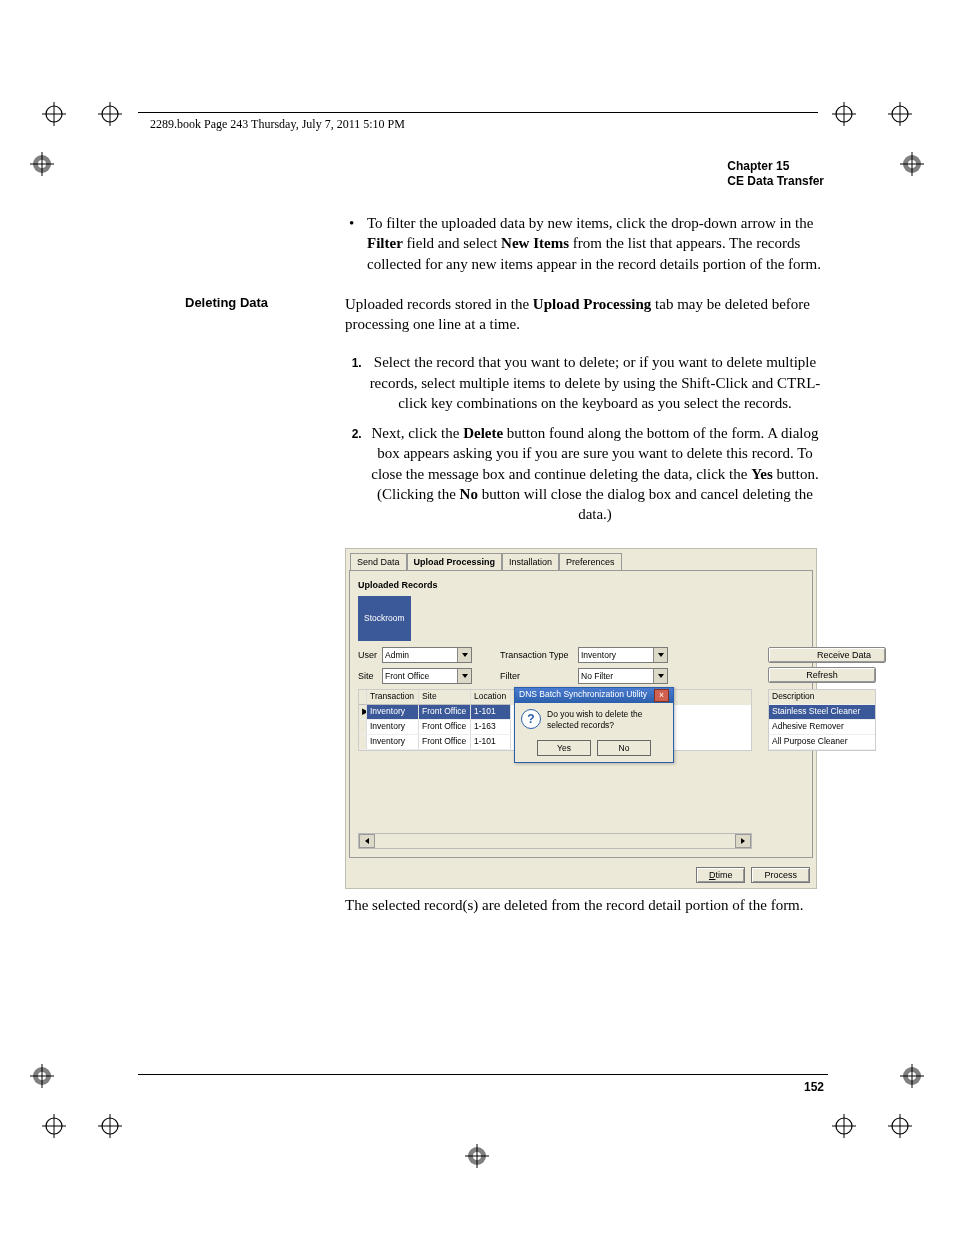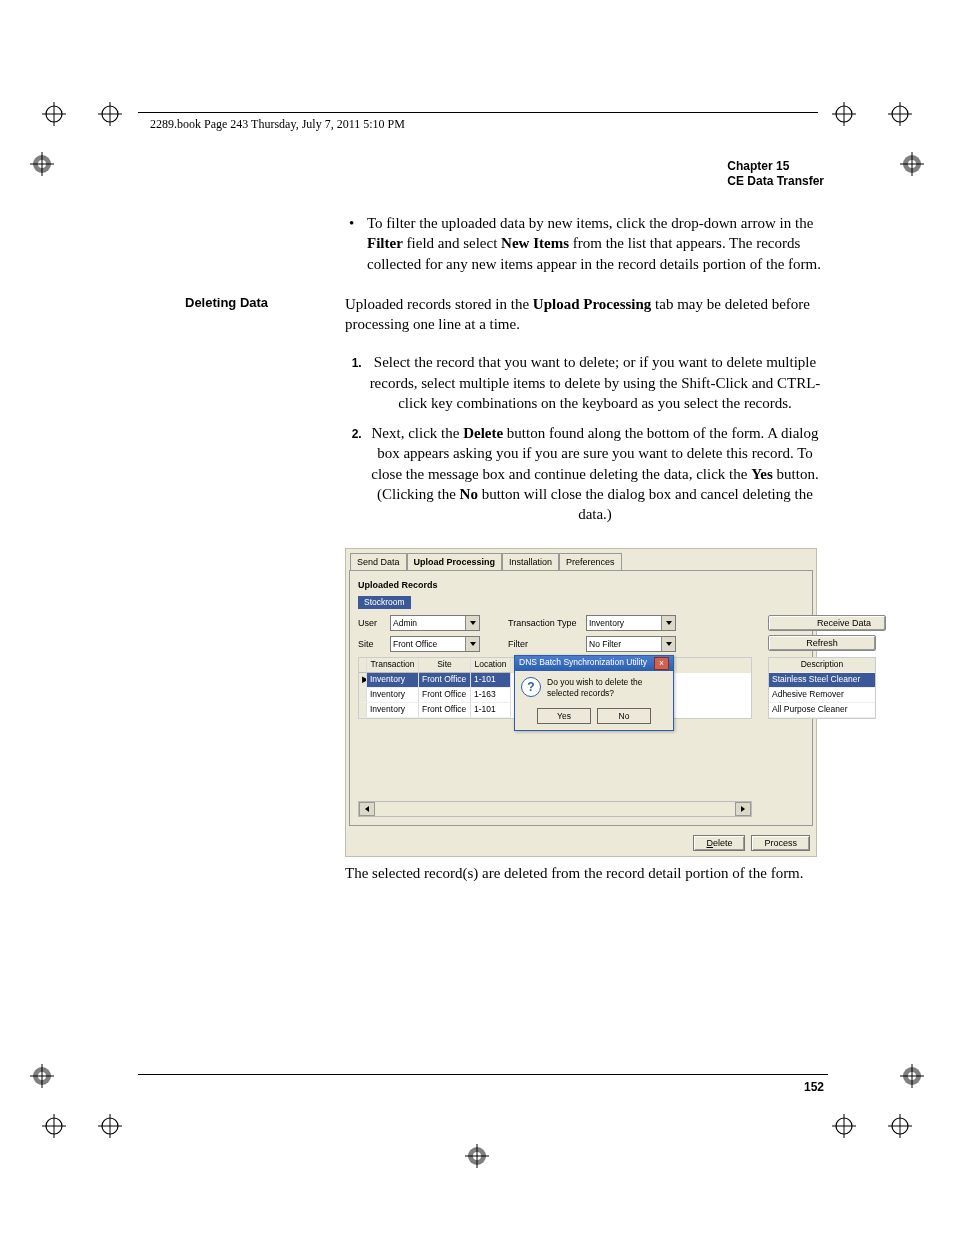--- a/index.html
+++ b/index.html
@@ -74,39 +74,39 @@
     background:#ece9d8;
     font-family: Tahoma, Arial, sans-serif;
     font-size:9px;
     color:#000;
   }
   .tabs { display:flex; padding:4px 4px 0 4px; font-size:9px; }
   .tab { padding:2px 6px; border:1px solid #999; border-bottom:none; background:#ece9d8; margin-right:0px; }
   .tab.active { font-weight:bold; background:#ece9d8; }
   .panel { border-top:1px solid #999; padding:8px; margin:0 3px 4px 3px; border:1px solid #999; border-top:1px solid #999;}
   .group-title { font-weight:bold; font-size:9px; margin-bottom:4px; }
-  .sub-tab { display:inline-block; background:#3b5998; color:#fff; padding:1px 6px; font-size:8.5px; margin-bottom:6px;}
+  .sub-tab { display:inline-block; background:#3b5998; color:#fff; padding:17px 6px; font-size:8.5px; margin-bottom:6px;}
   .form-row { display:flex; align-items:center; margin-bottom:5px; font-size:9px;}
-  .lbl { width:32px; }
+  .lbl { width:24px; }
   .lbl2 { width:78px; }
   .combo { display:flex; align-items:center; background:#fff; border:1px solid #7a7a7a; height:14px; width:88px; }
   .combo input { border:none; width:70px; font-size:8.5px; height:12px; padding:0 2px; background:transparent;}
   .combo .arr { width:14px; height:14px; background:#dcd9c8; border-left:1px solid #888; display:flex; align-items:center; justify-content:center;}
   .btn { background:#ece9d8; border:1px solid #888; border-radius:2px; padding:1px 10px; font-size:9px; margin-left:auto; min-width:62px; text-align:center; box-shadow: 1px 1px 0 #fff inset,  -1px -1px 0 #999 inset;}
   .grid {
     display:grid;
     grid-template-columns: 8px 52px 52px 40px 130px 110px;
     font-size:8.5px;
     border:1px solid #ccc;
     background:#fff;
     margin-top:2px;
     position:relative;
   }
   .cell { border-right:1px solid #ddd; border-bottom:1px solid #eee; padding:1px 3px; white-space:nowrap; overflow:hidden; min-height:12px;}
-  .hd { background:#ece9d8; font-weight:normal; border-bottom:1px solid #bbb;text-align:center; }
+  .hd { background:#ece9d8; font-weight:normal; border-bottom:1px solid #bbb; }
   .sel { background:#3b5998; color:#fff; }
   .marker { background:#ece9d8; }
   .dialog {
     position:absolute;
     left:156px;
     top:-2px;
     width:158px;
     background:#ece9d8;
     border:1px solid #2b5fab;
     box-shadow:1px 1px 3px rgba(0,0,0,0.25);
@@ -403,21 +403,21 @@
           <div class="right-grid">
             <div class="hd">Description</div>
             <div class="sel">Stainless Steel Cleaner</div>
             <div>Adhesive Remover</div>
             <div>All Purpose Cleaner</div>
           </div>
         </div>
       </div>
     </div>
     <div class="bottom-btns">
-      <div class="bottom-btn"><span style="text-decoration:underline;">D</span><span>elete</span></div>
+      <div class="bottom-btn"><span style="text-decoration:underline;">D</span><span>time</span></div>
       <div class="bottom-btn">Process</div>
     </div>
   </div>
 
   <div class="caption">The selected record(s) are deleted from the record detail portion of the form.</div>
 </div>
 
 <div class="footer-rule"></div>
 <div class="page-num">152</div>
 

